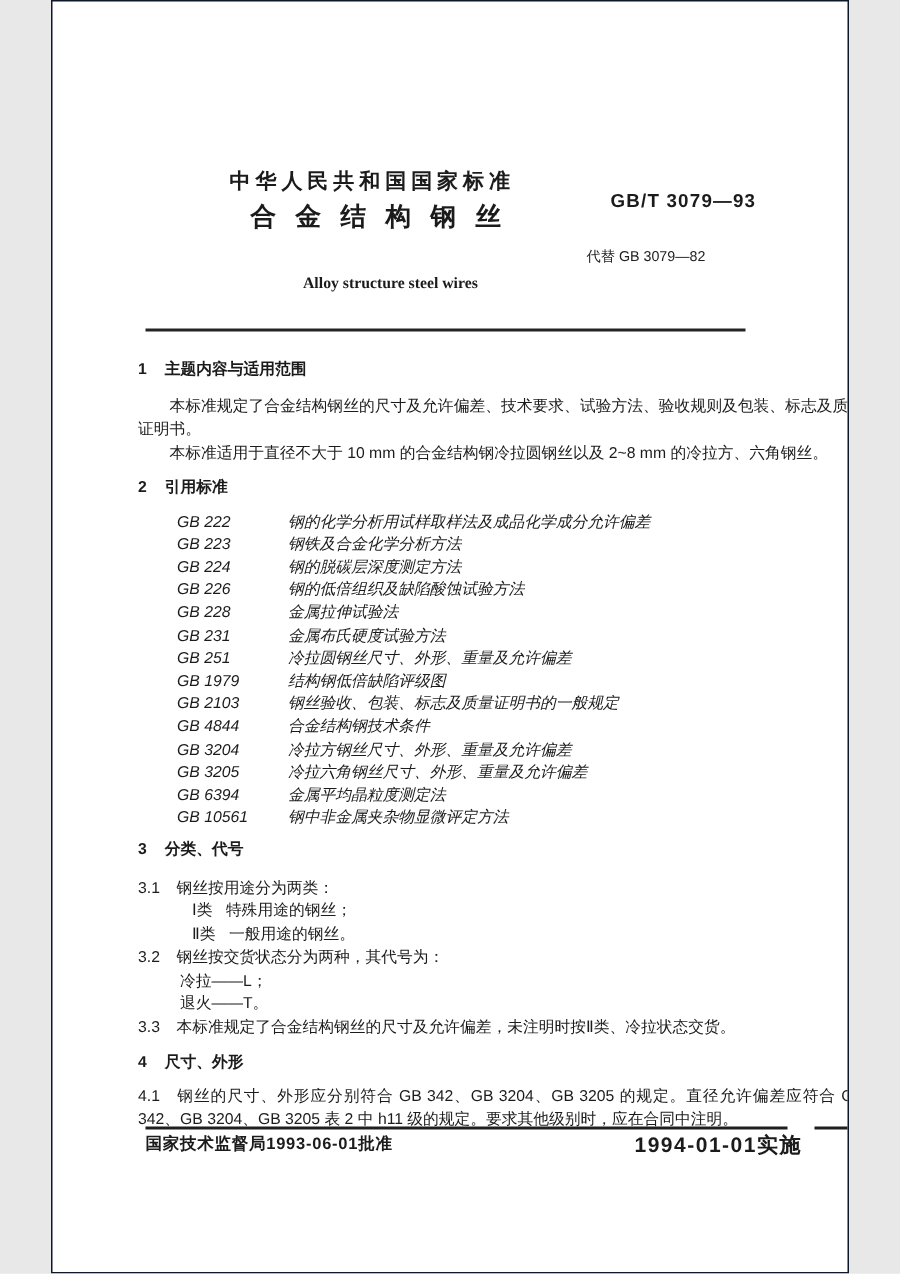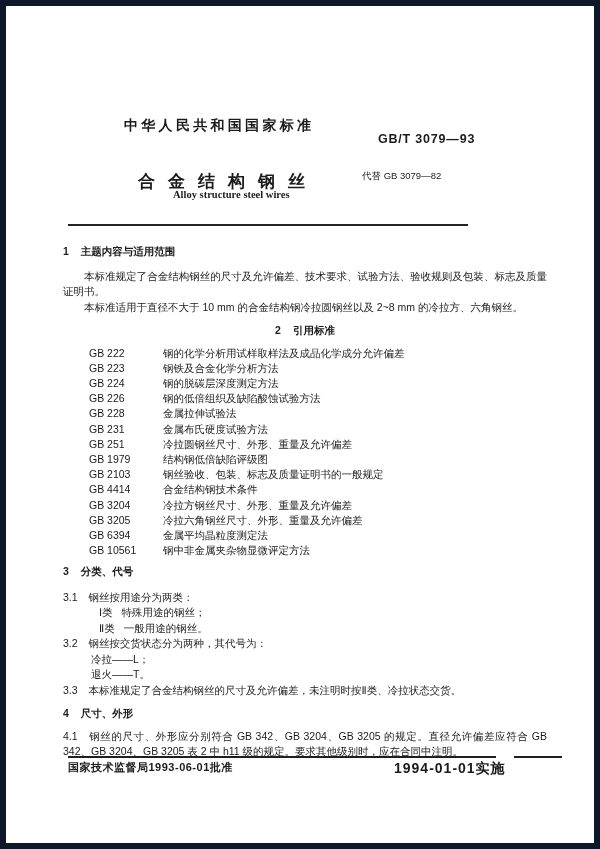--- a/index.html
+++ b/index.html
@@ -1,40 +1,40 @@
 <!DOCTYPE html>
 <html><head>
 <meta charset="utf-8">
 <style>
   html, body { margin: 0; padding: 0; background: #e8e8e8; }
   .page {
     position: relative;
-    width: 600px;
+    width: 532px;
     height: 849px;
     margin: 0 auto;
     background: #ffffff;
-    border: 6px solid #0f172a;
+    border: 1px solid #0f172a;
     box-sizing: border-box;
     font-family: "Liberation Sans", sans-serif;
     color: #1b1b1b;
     overflow: hidden;
   }
   
   .hdr-national {
     position: absolute; left: 118px; top: 111px;
     font-size: 14px; font-weight: bold; letter-spacing: 3.3px;
     white-space: nowrap;
   }
   .hdr-number {
     position: absolute; left: 372px; top: 126px;
     font-size: 12.5px; font-weight: bold; letter-spacing: 0.8px;
     white-space: nowrap;
   }
   .hdr-title {
-    position: absolute; left: 132px; top: 164px;
+    position: absolute; left: 132px; top: 132px;
     font-size: 17px; font-weight: bold; letter-spacing: 13px;
     white-space: nowrap;
   }
   .hdr-replaces {
     position: absolute; left: 356px; top: 164px;
     font-size: 9.5px; white-space: nowrap; color: #222;
   }
   .hdr-title-en {
     position: absolute; left: 167px; top: 183px;
     font-size: 10.5px; font-weight: bold;
@@ -47,29 +47,29 @@
   }
   
   .doc-body {
     position: absolute; left: 57px; top: 238px; width: 484px;
     font-size: 10.5px; line-height: 15.5px;
   }
   .doc-body h2 {
     margin: 0; font-size: 10.5px; line-height: 15.5px; font-weight: bold;
   }
   .sec-num { margin-right: 9px; }
-  .h-s2 { margin-top: 8px !important; text-align: center; }
+  .h-s2 { margin-top: 8px !important; }
   .h-s3 { margin-top: 6px !important; }
   .h-s4 { margin-top: 8px !important; }
   .para {
     margin: 0; text-indent: 21px; text-align: justify;
   }
   .para-first { margin-top: 9px; }
   .refs { margin-top: 7px; margin-left: 26px; line-height: 15.2px; }
-  .ref-row { white-space: nowrap; }
+  .ref-row { white-space: nowrap; font-style: italic; }
   .ref-code { display: inline-block; min-width: 74px; }
   .clause { margin: 0; text-align: justify; }
   .clause-first { margin-top: 10px; }
   .clause-41 { margin-top: 7px; }
   .cnum { margin-right: 11px; }
   .class-item { margin: 0 0 0 36px; }
   .ccode { margin-right: 9px; }
   .code-item { margin: 0 0 0 28px; }
   
   .ftr-rule-long {
@@ -119,21 +119,21 @@
     <div class="refs">
       <div class="ref-row"><span class="ref-code">GB 222</span><span>钢的化学分析用试样取样法及成品化学成分允许偏差</span></div>
       <div class="ref-row"><span class="ref-code">GB 223</span><span>钢铁及合金化学分析方法</span></div>
       <div class="ref-row"><span class="ref-code">GB 224</span><span>钢的脱碳层深度测定方法</span></div>
       <div class="ref-row"><span class="ref-code">GB 226</span><span>钢的低倍组织及缺陷酸蚀试验方法</span></div>
       <div class="ref-row"><span class="ref-code">GB 228</span><span>金属拉伸试验法</span></div>
       <div class="ref-row"><span class="ref-code">GB 231</span><span>金属布氏硬度试验方法</span></div>
       <div class="ref-row"><span class="ref-code">GB 251</span><span>冷拉圆钢丝尺寸、外形、重量及允许偏差</span></div>
       <div class="ref-row"><span class="ref-code">GB 1979</span><span>结构钢低倍缺陷评级图</span></div>
       <div class="ref-row"><span class="ref-code">GB 2103</span><span>钢丝验收、包装、标志及质量证明书的一般规定</span></div>
-      <div class="ref-row"><span class="ref-code">GB 4414</span><span>合金结构钢技术条件</span></div>
+      <div class="ref-row"><span class="ref-code">GB 4844</span><span>合金结构钢技术条件</span></div>
       <div class="ref-row"><span class="ref-code">GB 3204</span><span>冷拉方钢丝尺寸、外形、重量及允许偏差</span></div>
       <div class="ref-row"><span class="ref-code">GB 3205</span><span>冷拉六角钢丝尺寸、外形、重量及允许偏差</span></div>
       <div class="ref-row"><span class="ref-code">GB 6394</span><span>金属平均晶粒度测定法</span></div>
       <div class="ref-row"><span class="ref-code">GB 10561</span><span>钢中非金属夹杂物显微评定方法</span></div>
     </div>
 
     <h2 class="h-s3">
       <span class="sec-num">3</span>
       <span>分类、代号</span>
     </h2>

